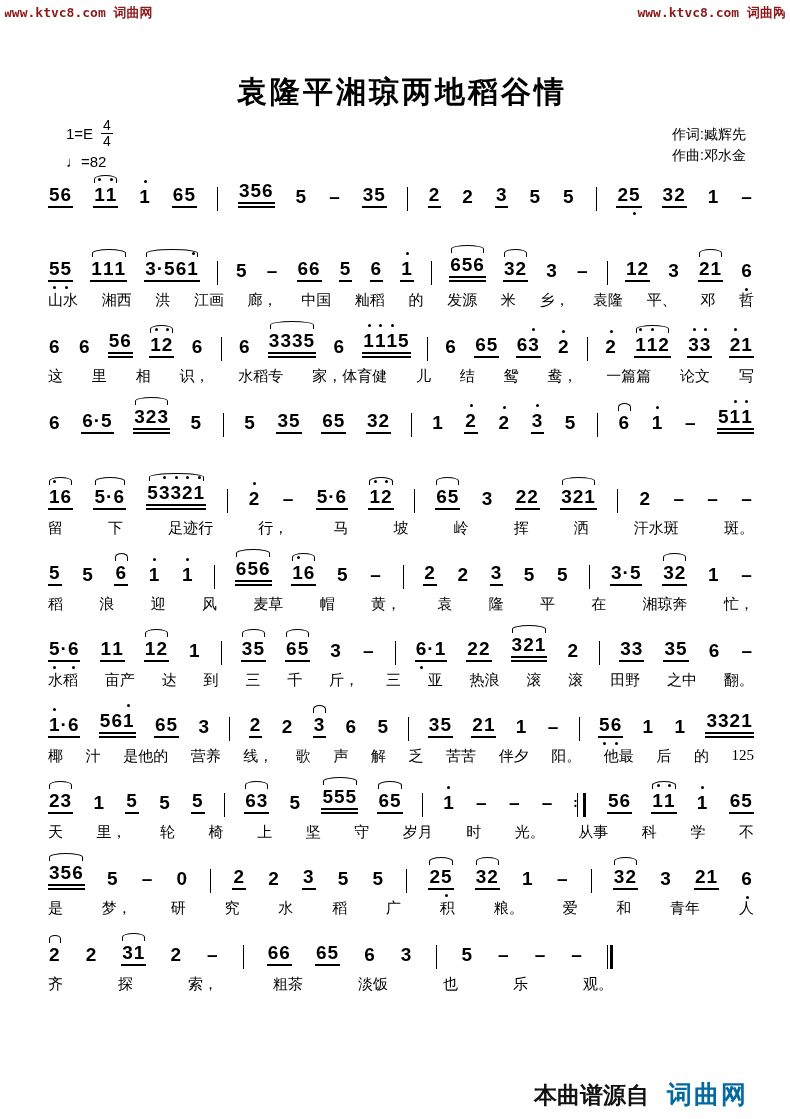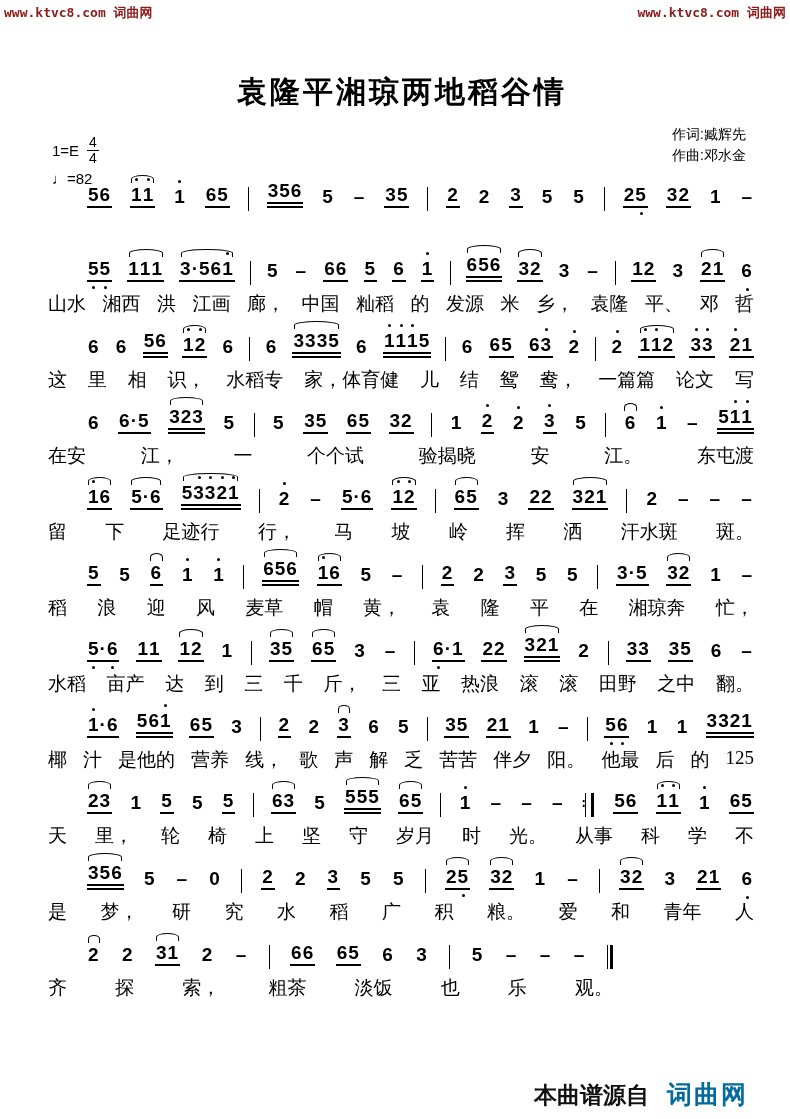--- a/index.html
+++ b/index.html
@@ -1,51 +1,51 @@
 <!DOCTYPE html>
 <html><head>
 <meta charset="utf-8">
 <style>
   html,body{margin:0;padding:0;background:#fff;}
   .page{position:relative;width:790px;height:1119px;background:#fff;overflow:hidden;
-        font-family:"Liberation Sans",sans-serif;color:#000;}
+        font-family:"Liberation Sans",sans-serif;color:#000;border-radius:28px;}
 
   .wm{position:absolute;top:4px;font:bold 13px "DejaVu Sans Mono",monospace;color:#8b1a1a;letter-spacing:0;}
   .wm-left{left:4px;}
   .wm-right{right:4px;}
 
   .title{position:absolute;top:72px;left:0;width:100%;text-align:center;
          font-family:"Liberation Serif",serif;font-size:30px;font-weight:bold;letter-spacing:3px;padding-left:7px;}
 
-  .keyblock{position:absolute;left:52px;top:118px;font-size:15px;margin-top:17px;}
+  .keyblock{position:absolute;left:66px;top:118px;font-size:15px;}
   .keyrow{display:flex;align-items:center;gap:8px;}
   .frac{display:inline-flex;flex-direction:column;align-items:center;font-size:14px;line-height:15px;}
   .frac .num{border-bottom:1px solid #000;padding:0 2px;}
   .temporow{margin-top:4px;font-size:15px;}
 
   .credits{position:absolute;right:44px;top:124px;font-size:14px;line-height:21px;text-align:right;}
 
   .line{position:absolute;left:48px;width:706px;}
-  .music-row{display:flex;justify-content:space-between;align-items:flex-end;height:32px;padding-top:8px;box-sizing:border-box;margin-left:39px;}
+  .music-row{display:flex;justify-content:space-between;align-items:flex-end;height:32px;padding-top:8px;box-sizing:border-box;}
   .tok{position:relative;font:bold 19px "Liberation Sans",sans-serif;line-height:22px;padding:0 1px;letter-spacing:1px;white-space:nowrap;}
   .tok.u1{border-bottom:2px solid #000;}
   .tok.u2{border-bottom:6px double #000;}
   .tok.slur::before{content:'';position:absolute;top:-9px;left:4%;right:4%;height:7px;
                     border:1.5px solid #000;border-bottom:none;border-radius:100% 100% 0 0;}
   .ch{position:relative;display:inline-block;}
   .ch.hi::after{content:'';position:absolute;top:-6px;left:50%;margin-left:-1.5px;width:3px;height:3px;background:#000;border-radius:50%;}
   .ch.lo::after{content:'';position:absolute;bottom:-9px;left:50%;margin-left:-1.5px;width:3px;height:3px;background:#000;border-radius:50%;}
   .bar{width:1px;background:#000;height:24px;align-self:center;margin-top:6px;}
   .bar-final{width:6px;height:24px;border-left:1px solid #000;border-right:3px solid #000;align-self:center;margin-top:6px;box-sizing:border-box;}
   .bar-repeat{position:relative;width:14px;height:24px;align-self:center;margin-top:6px;}
   .bar-repeat::before{content:'\2236';position:absolute;left:0;top:3px;font:bold 13px "Liberation Sans",sans-serif;}
   .bar-repeat::after{content:'';position:absolute;right:2px;top:0;bottom:0;width:5px;border-left:1px solid #000;border-right:3px solid #000;}
 
   .lyric-row{display:flex;justify-content:space-between;margin-top:9px;
-             font-family:"Liberation Serif",serif;font-size:19px;}
+             font-family:"Liberation Serif",serif;font-size:15px;}
   .lyr{white-space:nowrap;}
 
   .pageno{position:absolute;top:1034px;left:0;width:100%;text-align:center;font-size:13px;font-family:"Liberation Serif",serif;}
   .source{position:absolute;top:1078px;right:42px;display:flex;align-items:baseline;gap:18px;}
   .source .prefix{font-size:23px;font-weight:bold;color:#111;}
   .source .logo{font-size:25px;font-weight:bold;color:#0369a1;letter-spacing:2px;}
 </style>
 </head>
 <body>
 
@@ -193,30 +193,20 @@
         <span class="tok"><span class="ch">1</span></span>
         <span class="tok u1"><span class="ch hi">2</span></span>
         <span class="tok"><span class="ch hi">2</span></span>
         <span class="tok u1"><span class="ch hi">3</span></span>
         <span class="tok"><span class="ch">5</span></span>
         <span class="bar"></span>
         <span class="tok slur"><span class="ch">6</span></span>
         <span class="tok"><span class="ch hi">1</span></span>
         <span class="tok"><span class="ch">–</span></span>
         <span class="tok u2"><span class="ch">5</span><span class="ch hi">1</span><span class="ch hi">1</span></span>
-      </div>
-    <div class="lyric-row">
-        <span class="lyr">在安</span>
-        <span class="lyr">江，</span>
-        <span class="lyr">一</span>
-        <span class="lyr">个个试</span>
-        <span class="lyr">验揭晓</span>
-        <span class="lyr">安</span>
-        <span class="lyr">江。</span>
-        <span class="lyr">东屯渡</span>
       </div>
   </div>
   <div class="line" style="top:478px">
     <div class="music-row">
         <span class="tok slur u1"><span class="ch hi">1</span><span class="ch">6</span></span>
         <span class="tok slur u1"><span class="ch">5</span><span class="ch">·</span><span class="ch">6</span></span>
         <span class="tok slur u2"><span class="ch">5</span><span class="ch hi">3</span><span class="ch hi">3</span><span class="ch hi">2</span><span class="ch hi">1</span></span>
         <span class="bar"></span>
         <span class="tok"><span class="ch hi">2</span></span>
         <span class="tok"><span class="ch">–</span></span>

